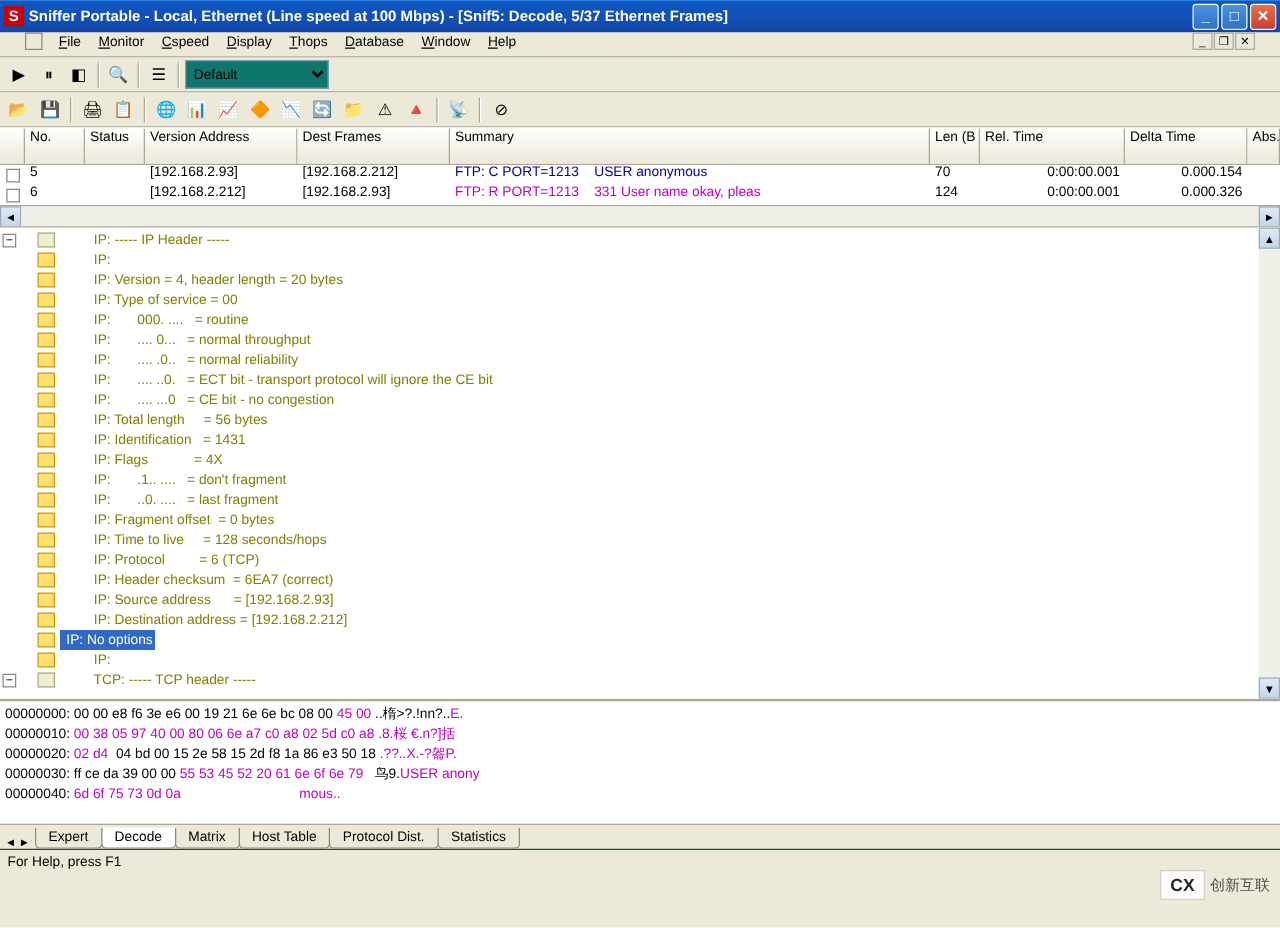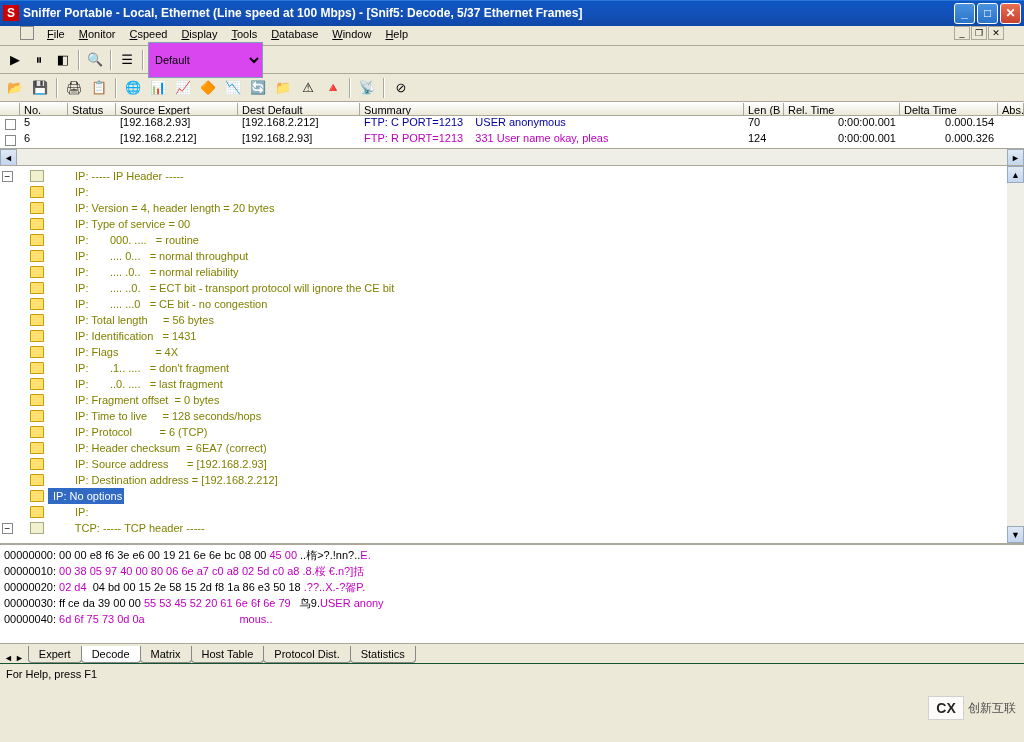--- a/index.html
+++ b/index.html
@@ -15,22 +15,22 @@
 .menubar { background: #ece9d8; height: 20px; display: flex; align-items: flex-start; padding: 0 20px; border-bottom: 1px solid #aca899; }
 .menubar .mdi-icon { width: 14px; height: 14px; border: 1px solid #888; margin-right: 6px; }
 .menu-item { padding: 2px 7px; cursor: pointer; }
 .menu-item u { text-decoration: underline; }
 .mdi-buttons { margin-left: auto; display: flex; gap: 1px; }
 .mdi-btn { width: 16px; height: 14px; border: 1px solid #aca899; background: #ece9d8; font-size: 9px; display: flex; align-items: center; justify-content: center; }
 .toolbar { background: #ece9d8; height: 28px; display: flex; align-items: center; padding: 2px 4px; border-bottom: 1px solid #aca899; gap: 2px; }
 .toolbar2 { background: #ece9d8; height: 28px; display: flex; align-items: center; padding: 2px 4px; border-bottom: 1px solid #aca899; gap: 3px; }
 .tb-btn { width: 22px; height: 22px; border: 1px solid transparent; display: flex; align-items: center; justify-content: center; font-size: 13px; cursor: pointer; }
 .tb-sep { width: 2px; height: 20px; border-left: 1px solid #aca899; border-right: 1px solid #fff; margin: 0 2px; }
-.tb-select { height: 36px; width: 115px; font-size: 11px; border: 1px solid #7f9db9; background: #d946ef; padding: 0 2px; }
-.grid-header { display: flex; background: #ece9d8; border-top: 1px solid #fff; border-bottom: 1px solid #aca899; height: 14px; }
+.tb-select { height: 23px; width: 115px; font-size: 11px; border: 1px solid #7f9db9; background: #0f766e; padding: 0 2px; }
+.grid-header { display: flex; background: #ece9d8; border-top: 1px solid #fff; border-bottom: 1px solid #aca899; height: 30px; }
 .gh-cell { border-right: 1px solid #aca899; padding: 1px 4px; font-size: 11px; background: linear-gradient(#fefefe, #ece9d8); overflow: hidden; white-space: nowrap; }
 .grid-body { background: white; }
 .grid-row { display: flex; height: 16px; font-family: 'Courier New', monospace; font-size: 12px; }
 .gr-cell { padding: 0 4px; overflow: hidden; white-space: nowrap; }
 .gr-check { width: 20px; display: flex; align-items: center; justify-content: center; }
 .gr-check .chk { width: 11px; height: 11px; border: 1px solid #888; background: white; }
 .hscroll { height: 17px; background: #ece9d8; display: flex; border-top: 1px solid #aca899; }
 .hscroll-btn { width: 17px; height: 17px; background: linear-gradient(#e0e8f4, #c4d5ee); border: 1px solid #9ab; display: flex; align-items: center; justify-content: center; font-size: 9px; }
 .hscroll-track { flex: 1; background: #efefe7; }
 .decode-pane { background: white; height: 378px; overflow: auto; font-family: 'Courier New', monospace; font-size: 13px; line-height: 16px; border-top: 1px solid #aca899; padding: 2px; }
@@ -70,21 +70,21 @@
     <div class="win-btn win-close">✕</div>
   </div>
 </div>
 
 <div class="menubar">
   <div class="mdi-icon"></div>
   <span class="menu-item"><u>F</u><span>ile</span></span>
   <span class="menu-item"><u>M</u><span>onitor</span></span>
   <span class="menu-item"><u>C</u><span>speed</span></span>
   <span class="menu-item"><u>D</u><span>isplay</span></span>
-  <span class="menu-item"><u>T</u><span>ools</span></span>
+  <span class="menu-item"><u>T</u><span>hops</span></span>
   <span class="menu-item"><u>D</u><span>atabase</span></span>
   <span class="menu-item"><u>W</u><span>indow</span></span>
   <span class="menu-item"><u>H</u><span>elp</span></span>
   <div class="mdi-buttons">
     <div class="mdi-btn">_</div>
     <div class="mdi-btn">❐</div>
     <div class="mdi-btn">✕</div>
   </div>
 </div>
 
@@ -119,22 +119,22 @@
   <div class="tb-sep"></div>
   <div class="tb-btn">📡</div>
   <div class="tb-sep"></div>
   <div class="tb-btn">⊘</div>
 </div>
 
 <div class="grid-header">
   <div class="gh-cell" style="width:20px"></div>
   <div class="gh-cell" style="width:48px">No.</div>
   <div class="gh-cell" style="width:48px">Status</div>
-  <div class="gh-cell" style="width:122px">Source Expert</div>
-  <div class="gh-cell" style="width:122px">Dest Default</div>
+  <div class="gh-cell" style="width:122px">Version Address</div>
+  <div class="gh-cell" style="width:122px">Dest Frames</div>
   <div class="gh-cell" style="width:384px">Summary</div>
   <div class="gh-cell" style="width:40px">Len (B</div>
   <div class="gh-cell" style="width:116px">Rel. Time</div>
   <div class="gh-cell" style="width:98px">Delta Time</div>
   <div class="gh-cell" style="flex:1">Abs. Time</div>
 </div>
 
 <div class="grid-body" id="grid-body">
     <div class="grid-row">
       <div class="gr-check">

